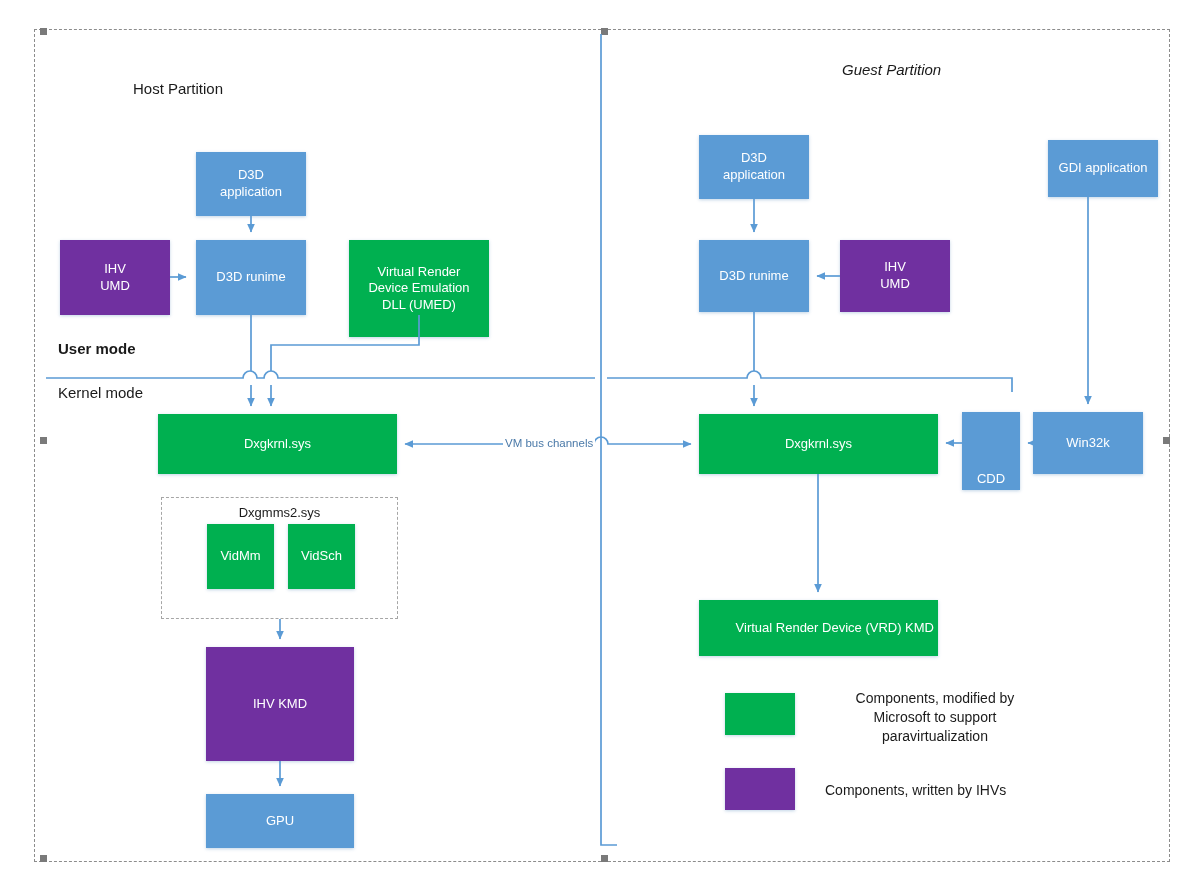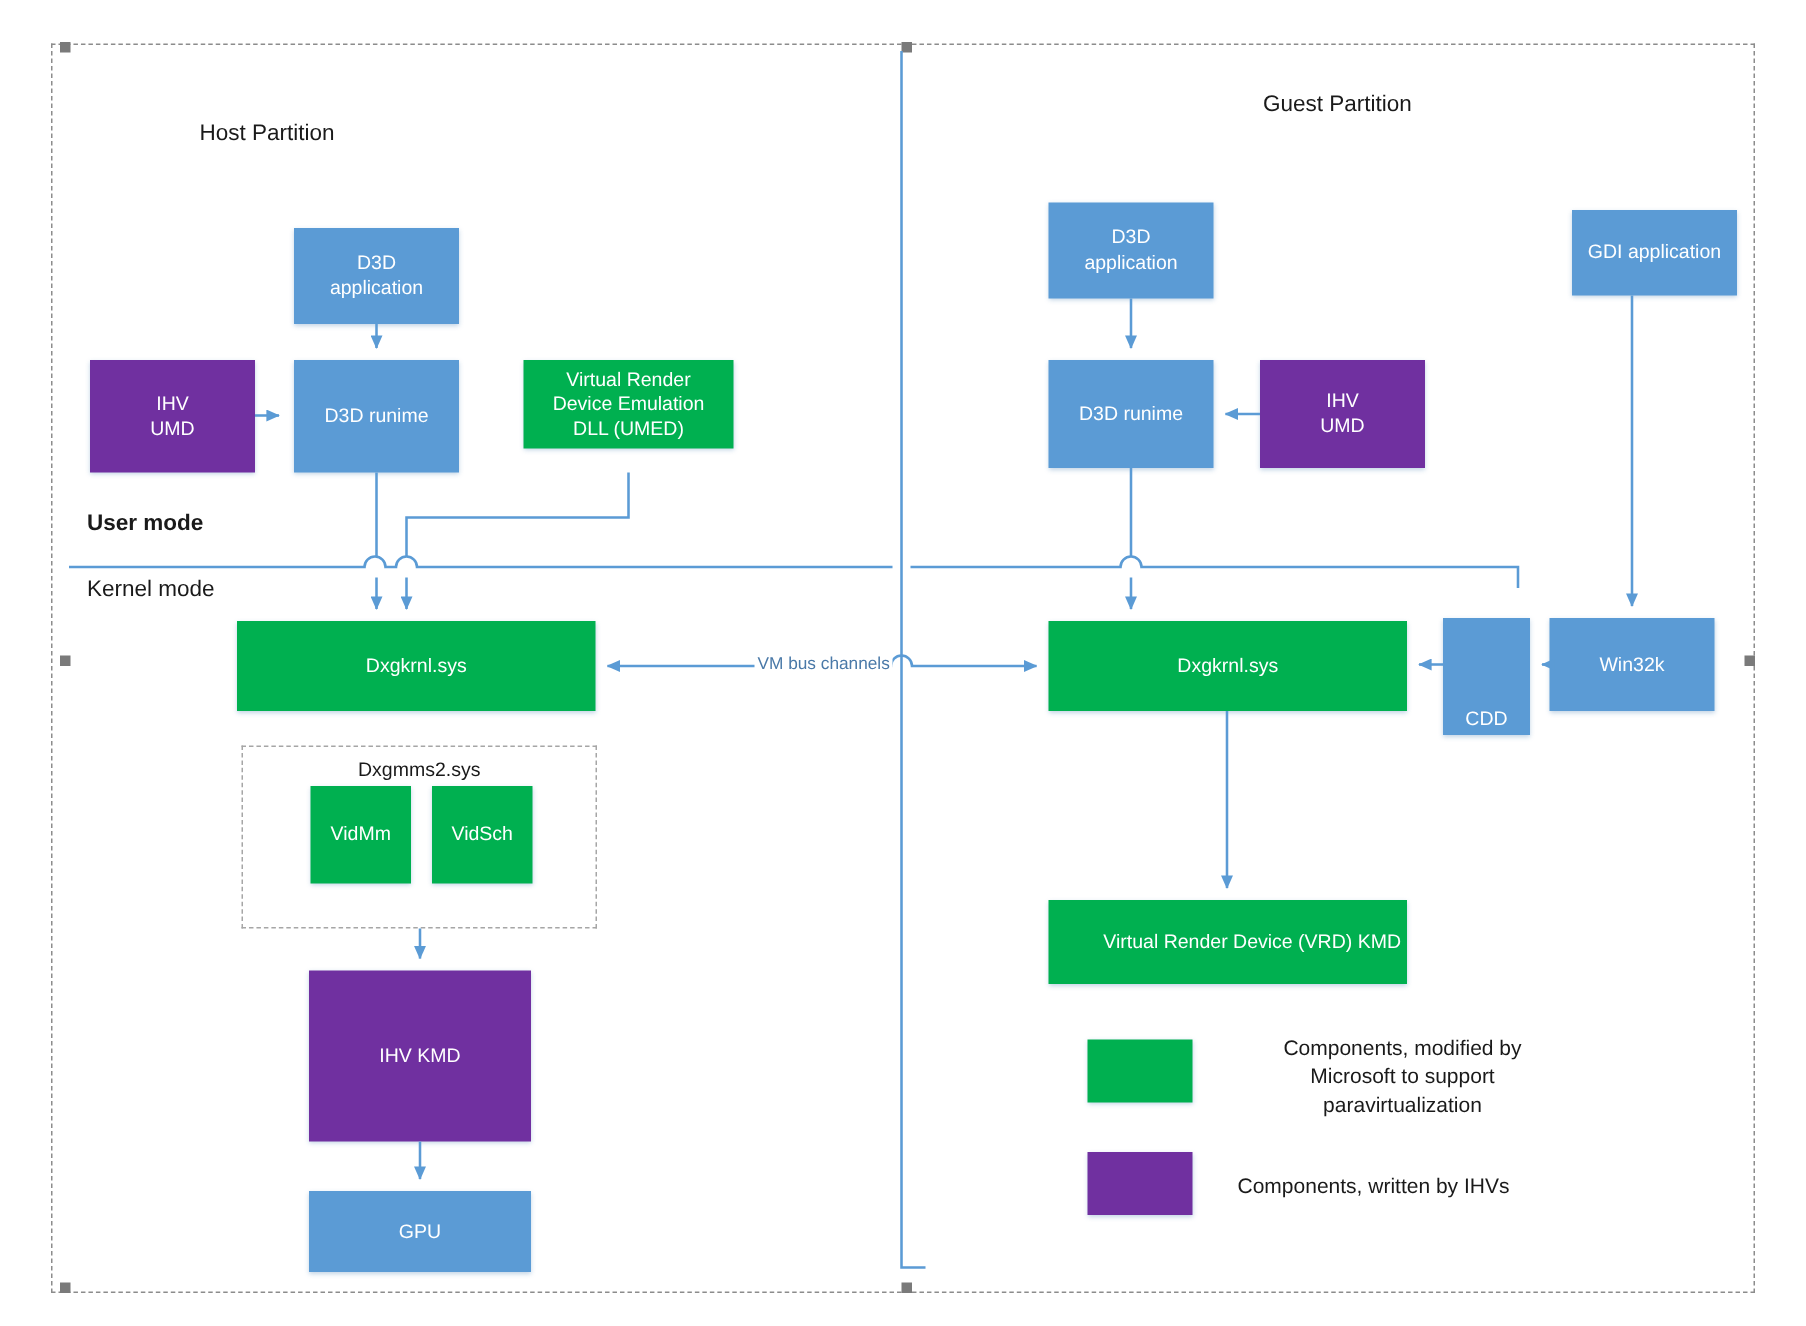--- a/index.html
+++ b/index.html
@@ -46,21 +46,21 @@
 
   <div class="frame" style="left:34px;top:29px;width:1136px;height:833px;"></div>
   <div class="handle" style="left:40px;top:28px;"></div>
   <div class="handle" style="left:601px;top:28px;"></div>
   <div class="handle" style="left:40px;top:855px;"></div>
   <div class="handle" style="left:601px;top:855px;"></div>
   <div class="handle" style="left:40px;top:437px;"></div>
   <div class="handle" style="left:1163px;top:437px;"></div>
 
   <div class="partition-label" style="left:133px;top:45px;margin-top:35px;">Host Partition</div>
-  <div class="partition-label" style="left:842px;top:61px;">Guest Partition</div>
+  <div class="partition-label" style="left:842px;top:61px;font-style:italic;">Guest Partition</div>
 
   <div class="mode-label" style="left:58px;top:340px;font-weight:bold;">User mode</div>
   <div class="mode-label" style="left:58px;top:384px;">Kernel mode</div>
 
   <div class="node blue" style="left:196px;top:152px;width:110px;height:64px;">
     <div>
       <div>D3D</div>
       <div>application</div>
     </div>
   </div>
@@ -69,21 +69,21 @@
     <div>
       <div>IHV</div>
       <div>UMD</div>
     </div>
   </div>
 
   <div class="node blue" style="left:196px;top:240px;width:110px;height:75px;">
     <span>D3D runime</span>
   </div>
 
-  <div class="node green" style="left:349px;top:240px;width:140px;height:59px;">
+  <div class="node green" style="left:349px;top:240px;width:140px;height:97px;">
     <div>
       <div>Virtual Render</div>
       <div>Device Emulation</div>
       <div>DLL (UMED)</div>
     </div>
   </div>
 
   <div class="node green" style="left:158px;top:414px;width:239px;height:60px;">
     <span>Dxgkrnl.sys</span>
   </div>

